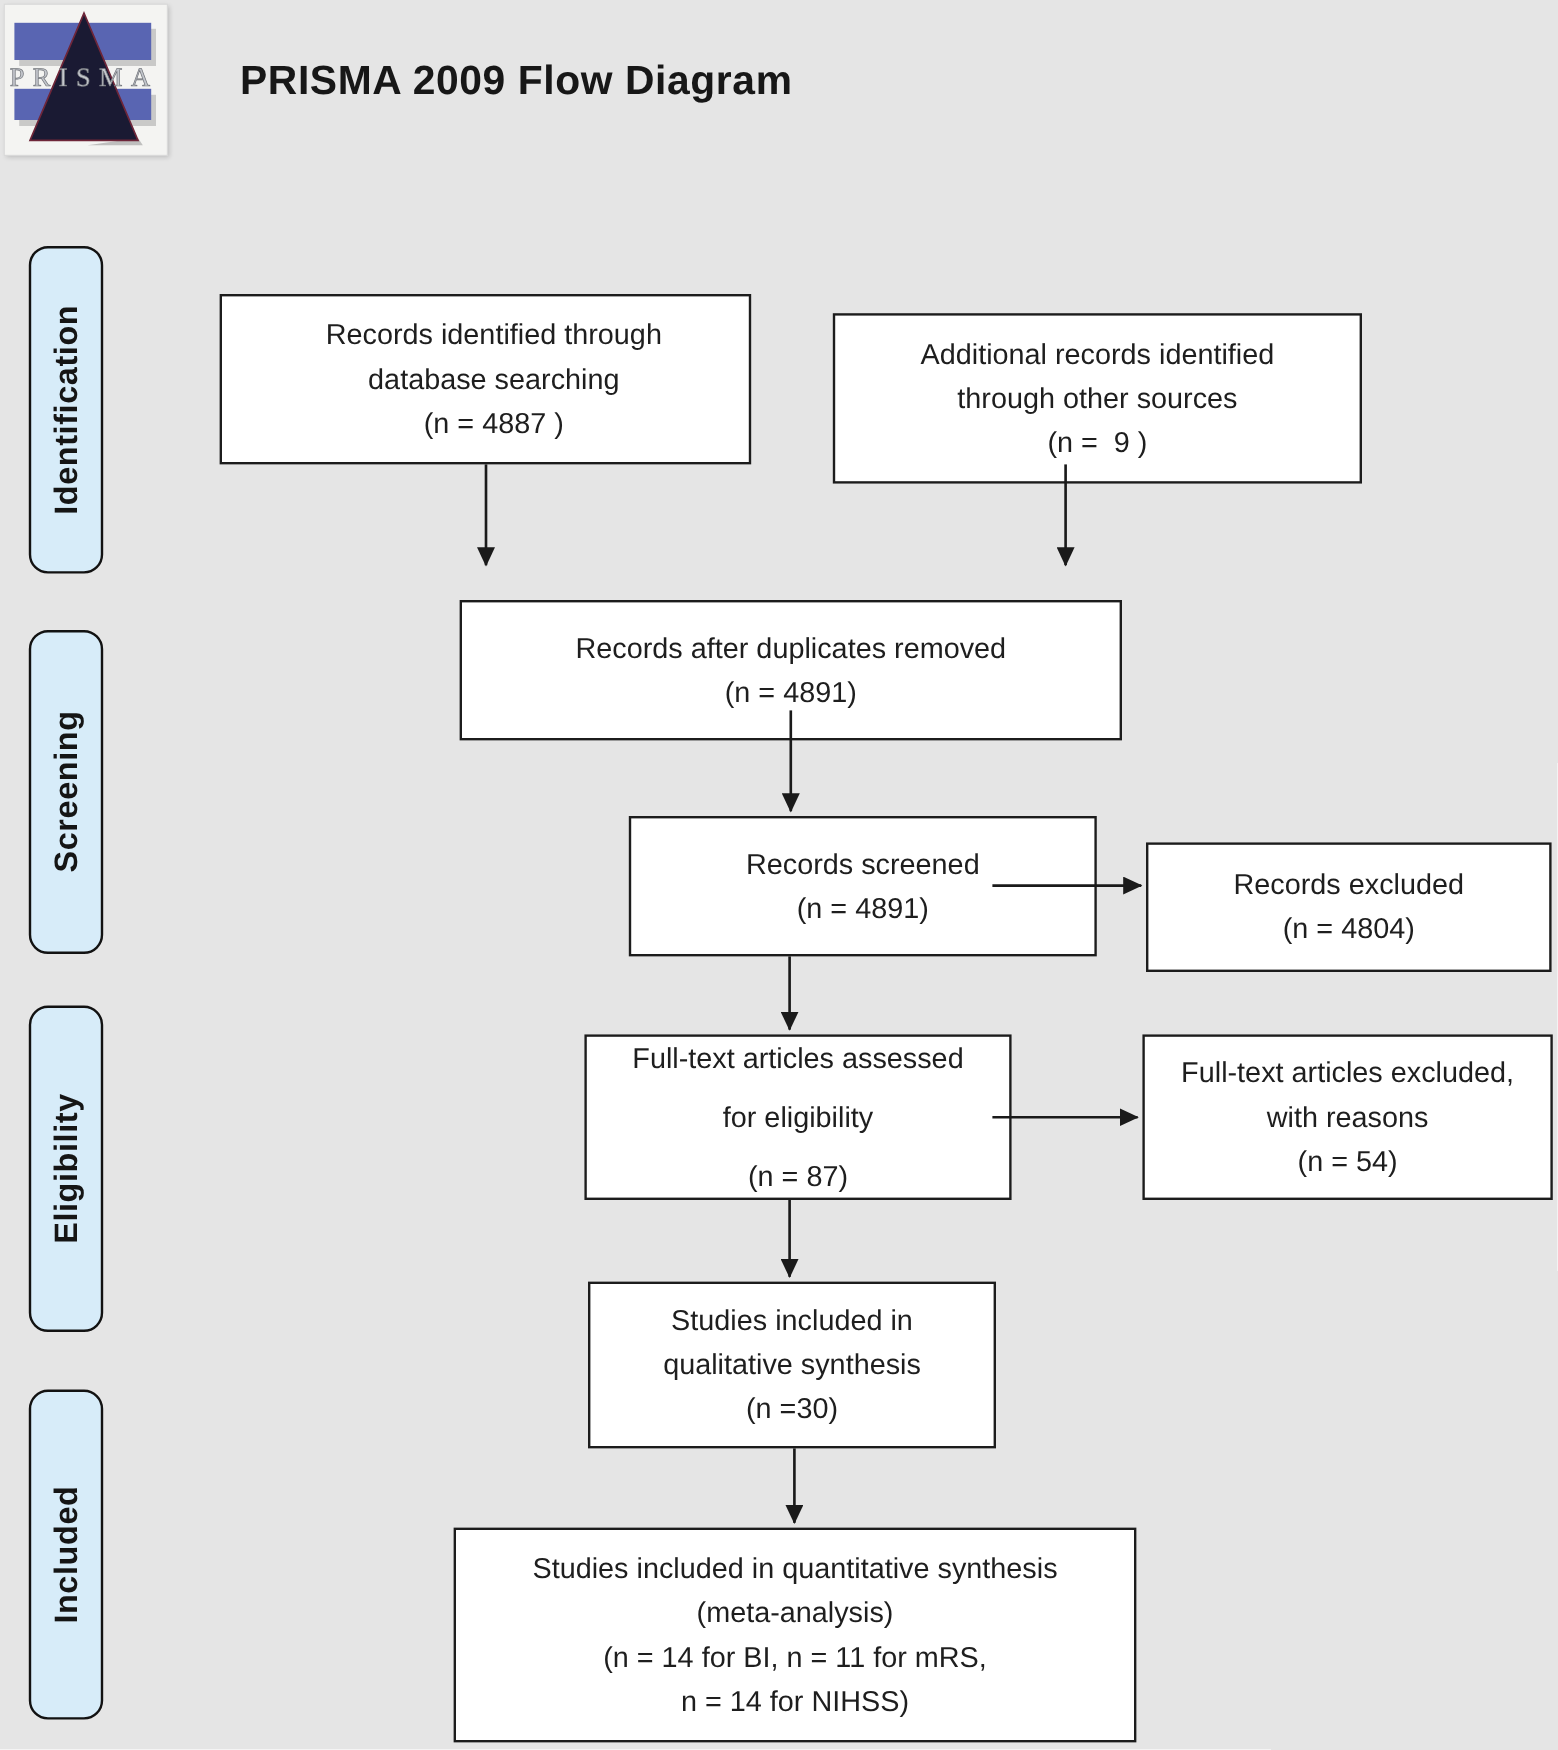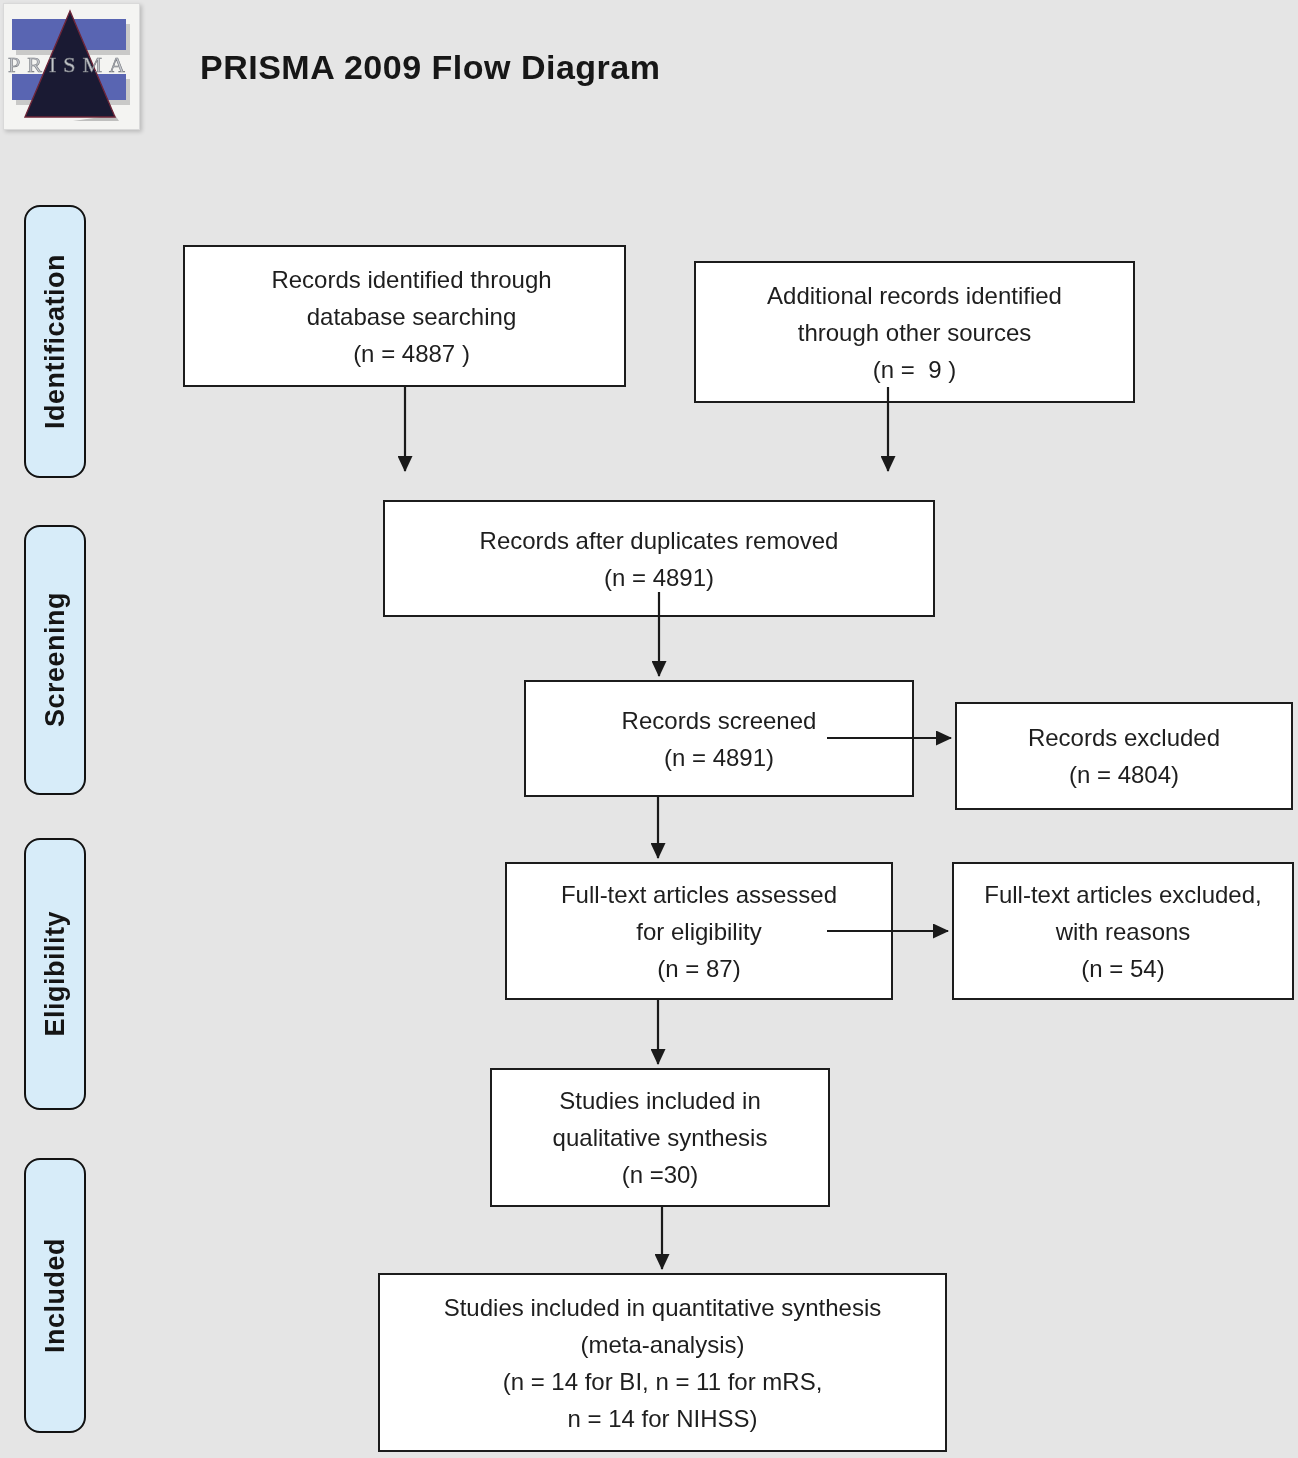--- a/index.html
+++ b/index.html
@@ -56,21 +56,21 @@
   }
   .line {
     font-size: 24px; line-height: 37px; color: #1e1e1e;
     white-space: pre-wrap;
   }
   #box-records-identified   { left: 183px; top: 245px;  width: 443px; height: 142px; padding-left: 14px; }
   #box-additional-records   { left: 694px; top: 245px;  width: 441px; height: 142px; margin-top: 16px; }
   #box-duplicates-removed   { left: 383px; top: 500px;  width: 552px; height: 117px; }
   #box-records-screened     { left: 490px; top: 680px;  width: 390px; height: 117px; margin-left: 34px; }
   #box-records-excluded     { left: 955px; top: 702px;  width: 338px; height: 108px; }
-  #box-fulltext-assessed    { left: 505px; top: 862px;  width: 388px; height: 138px; }
+  #box-fulltext-assessed    { left: 487px; top: 862px;  width: 356px; height: 138px; gap: 12px; }
   #box-fulltext-excluded    { left: 952px; top: 862px;  width: 342px; height: 138px; }
   #box-qualitative          { left: 490px; top: 1068px; width: 340px; height: 139px; }
   #box-quantitative         { left: 378px; top: 1273px; width: 569px; height: 179px; }
 
   
   #arrows {
     position: absolute; left: 0; top: 0;
     width: 1298px; height: 1458px;
     pointer-events: none;
   }

